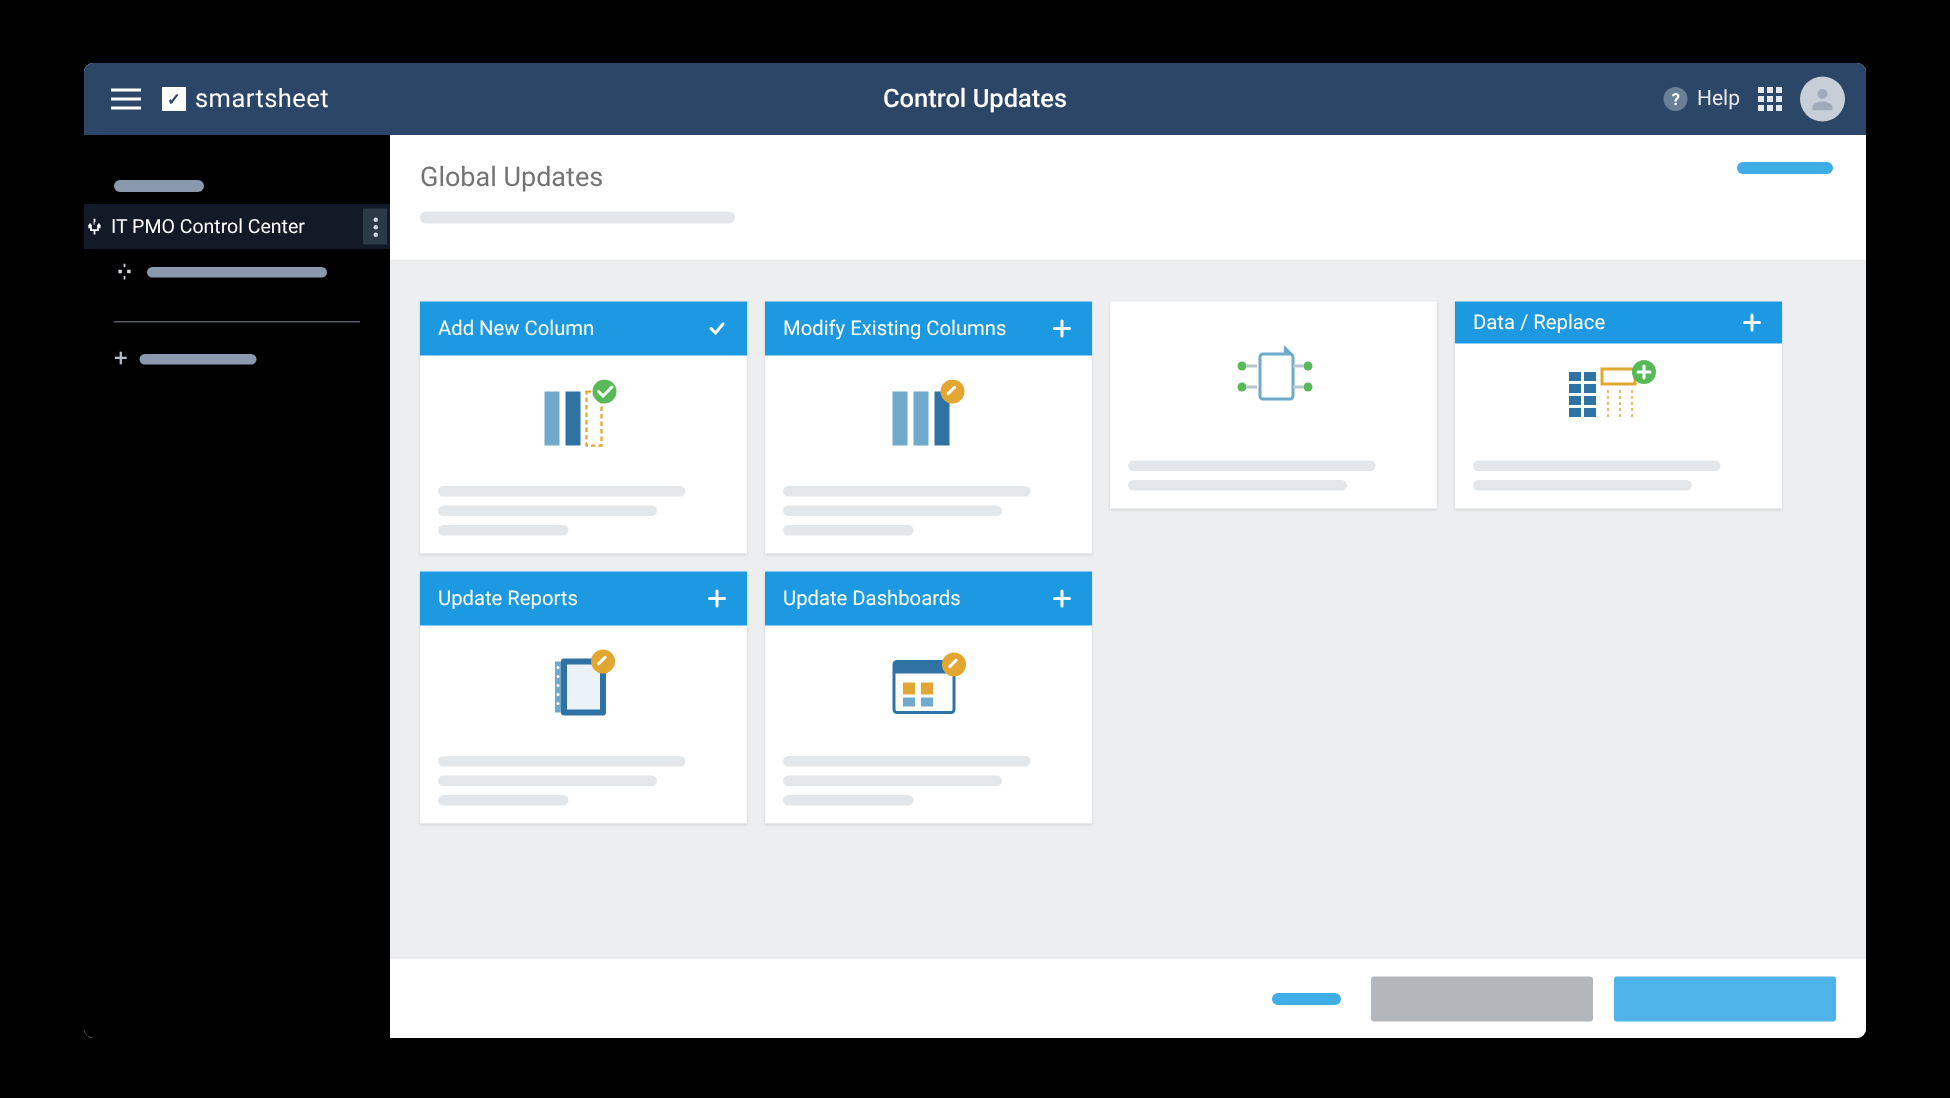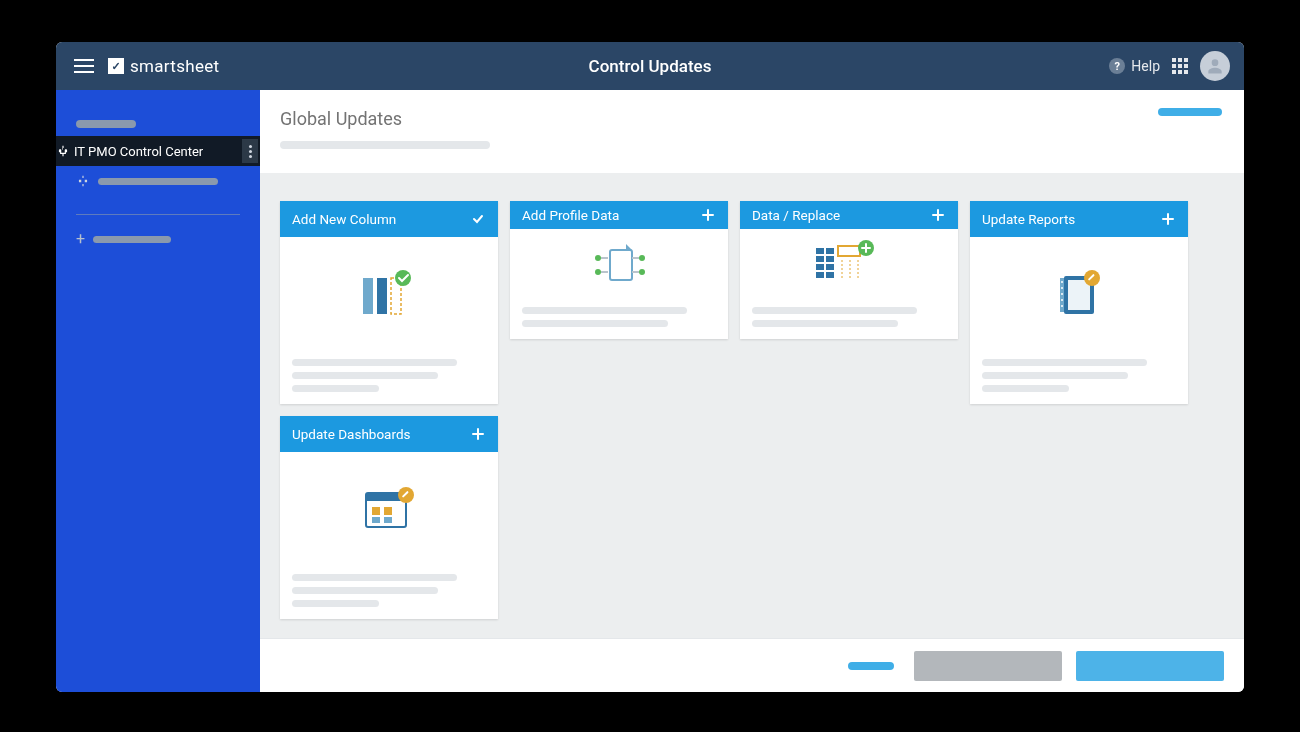--- a/index.html
+++ b/index.html
@@ -66,21 +66,21 @@
   .avatar svg { width: 20px; height: 20px; fill: #9fabba; }
 
   
   .body {
     flex: 1;
     display: flex;
     min-height: 0;
   }
   .sidebar {
     width: 204px;
-    background: #1d4ed8;
+    background: #000000;
     padding-top: 18px;
     color: #fff;
     position: relative;
   }
   .sb-ph { height: 8px; background: #8a99ad; border-radius: 4px; margin: 12px 0 12px 20px; width: 60px; }
   .sb-item-active {
     position: absolute;
     left: -10px;
     top: 46px;
     background: #111a26;
@@ -138,21 +138,21 @@
     display: grid;
     grid-template-columns: repeat(4, 218px);
     gap: 12px;
   }
 
   .card {
     background: #fff;
     box-shadow: 0 1px 2px rgba(0,0,0,.12);
     display: flex;
     flex-direction: column;
-    height: 203px;
+    height: 168px;
   }
   .card-head {
     background: #1c99e0;
     color: #fff;
     height: 36px;
     display: flex;
     align-items: center;
     padding: 0 12px;
     font-size: 13.5px;
   }
@@ -307,29 +307,45 @@
       <rect x="34" y="8" width="10" height="36" fill="none" stroke="#e2a733" stroke-width="1.5" stroke-dasharray="3 2"></rect>
       <circle cx="46" cy="8" r="8" fill="#58b958"></circle>
       <path d="M42 8 l3 3 l6 -6" stroke="#fff" stroke-width="2" fill="none" stroke-linecap="round"></path>
     </svg>
                 </div>
       <div class="card-ph w1"></div>
       <div class="card-ph w2"></div>
       <div class="card-ph w3"></div>
     </div>
             </div>
-            <div class="card short">
+            <div class="card">
     <div class="card-head">
-      <span>Add Profile Data</span>
+      <span>Modify Existing Columns</span>
       <span class="action">
                   <svg width="14" height="14" viewBox="0 0 14 14">
                     <path d="M7 2 v10 M2 7 h10" stroke="#fff" stroke-width="2" stroke-linecap="round"></path>
                   </svg>
                 </span>
     </div>
+    <div class="card-body">
+      <div class="card-illus">
+                  <svg width="64" height="50" viewBox="0 0 64 50">
+      <rect x="8" y="8" width="10" height="36" fill="#6fa9cc"></rect>
+      <rect x="22" y="8" width="10" height="36" fill="#6fa9cc"></rect>
+      <rect x="36" y="8" width="10" height="36" fill="#2f73a5"></rect>
+      <circle cx="48" cy="8" r="8" fill="#e2a733"></circle>
+      <rect x="44" y="6" width="8" height="2" rx="1" fill="#fff" transform="rotate(-45 48 8)"></rect>
+    </svg>
+                </div>
+      <div class="card-ph w1"></div>
+      <div class="card-ph w2"></div>
+      <div class="card-ph w3"></div>
+    </div>
+            </div>
+            <div class="card short">
     <div class="card-body">
       <div class="card-illus">
                   <svg width="70" height="50" viewBox="0 0 70 50">
       <rect x="26" y="10" width="22" height="30" rx="2" fill="#fff" stroke="#6fa9cc" stroke-width="2"></rect>
       <path d="M42 10 h6 l-6 -6 z" fill="#6fa9cc"></path>
       <circle cx="14" cy="18" r="3" fill="#58b958"></circle>
       <circle cx="14" cy="32" r="3" fill="#58b958"></circle>
       <circle cx="58" cy="18" r="3" fill="#58b958"></circle>
       <circle cx="58" cy="32" r="3" fill="#58b958"></circle>
       <path d="M17 18 h7 M17 32 h7 M48 18 h7 M48 32 h7" stroke="#b9c4cc" stroke-width="2"></path>

